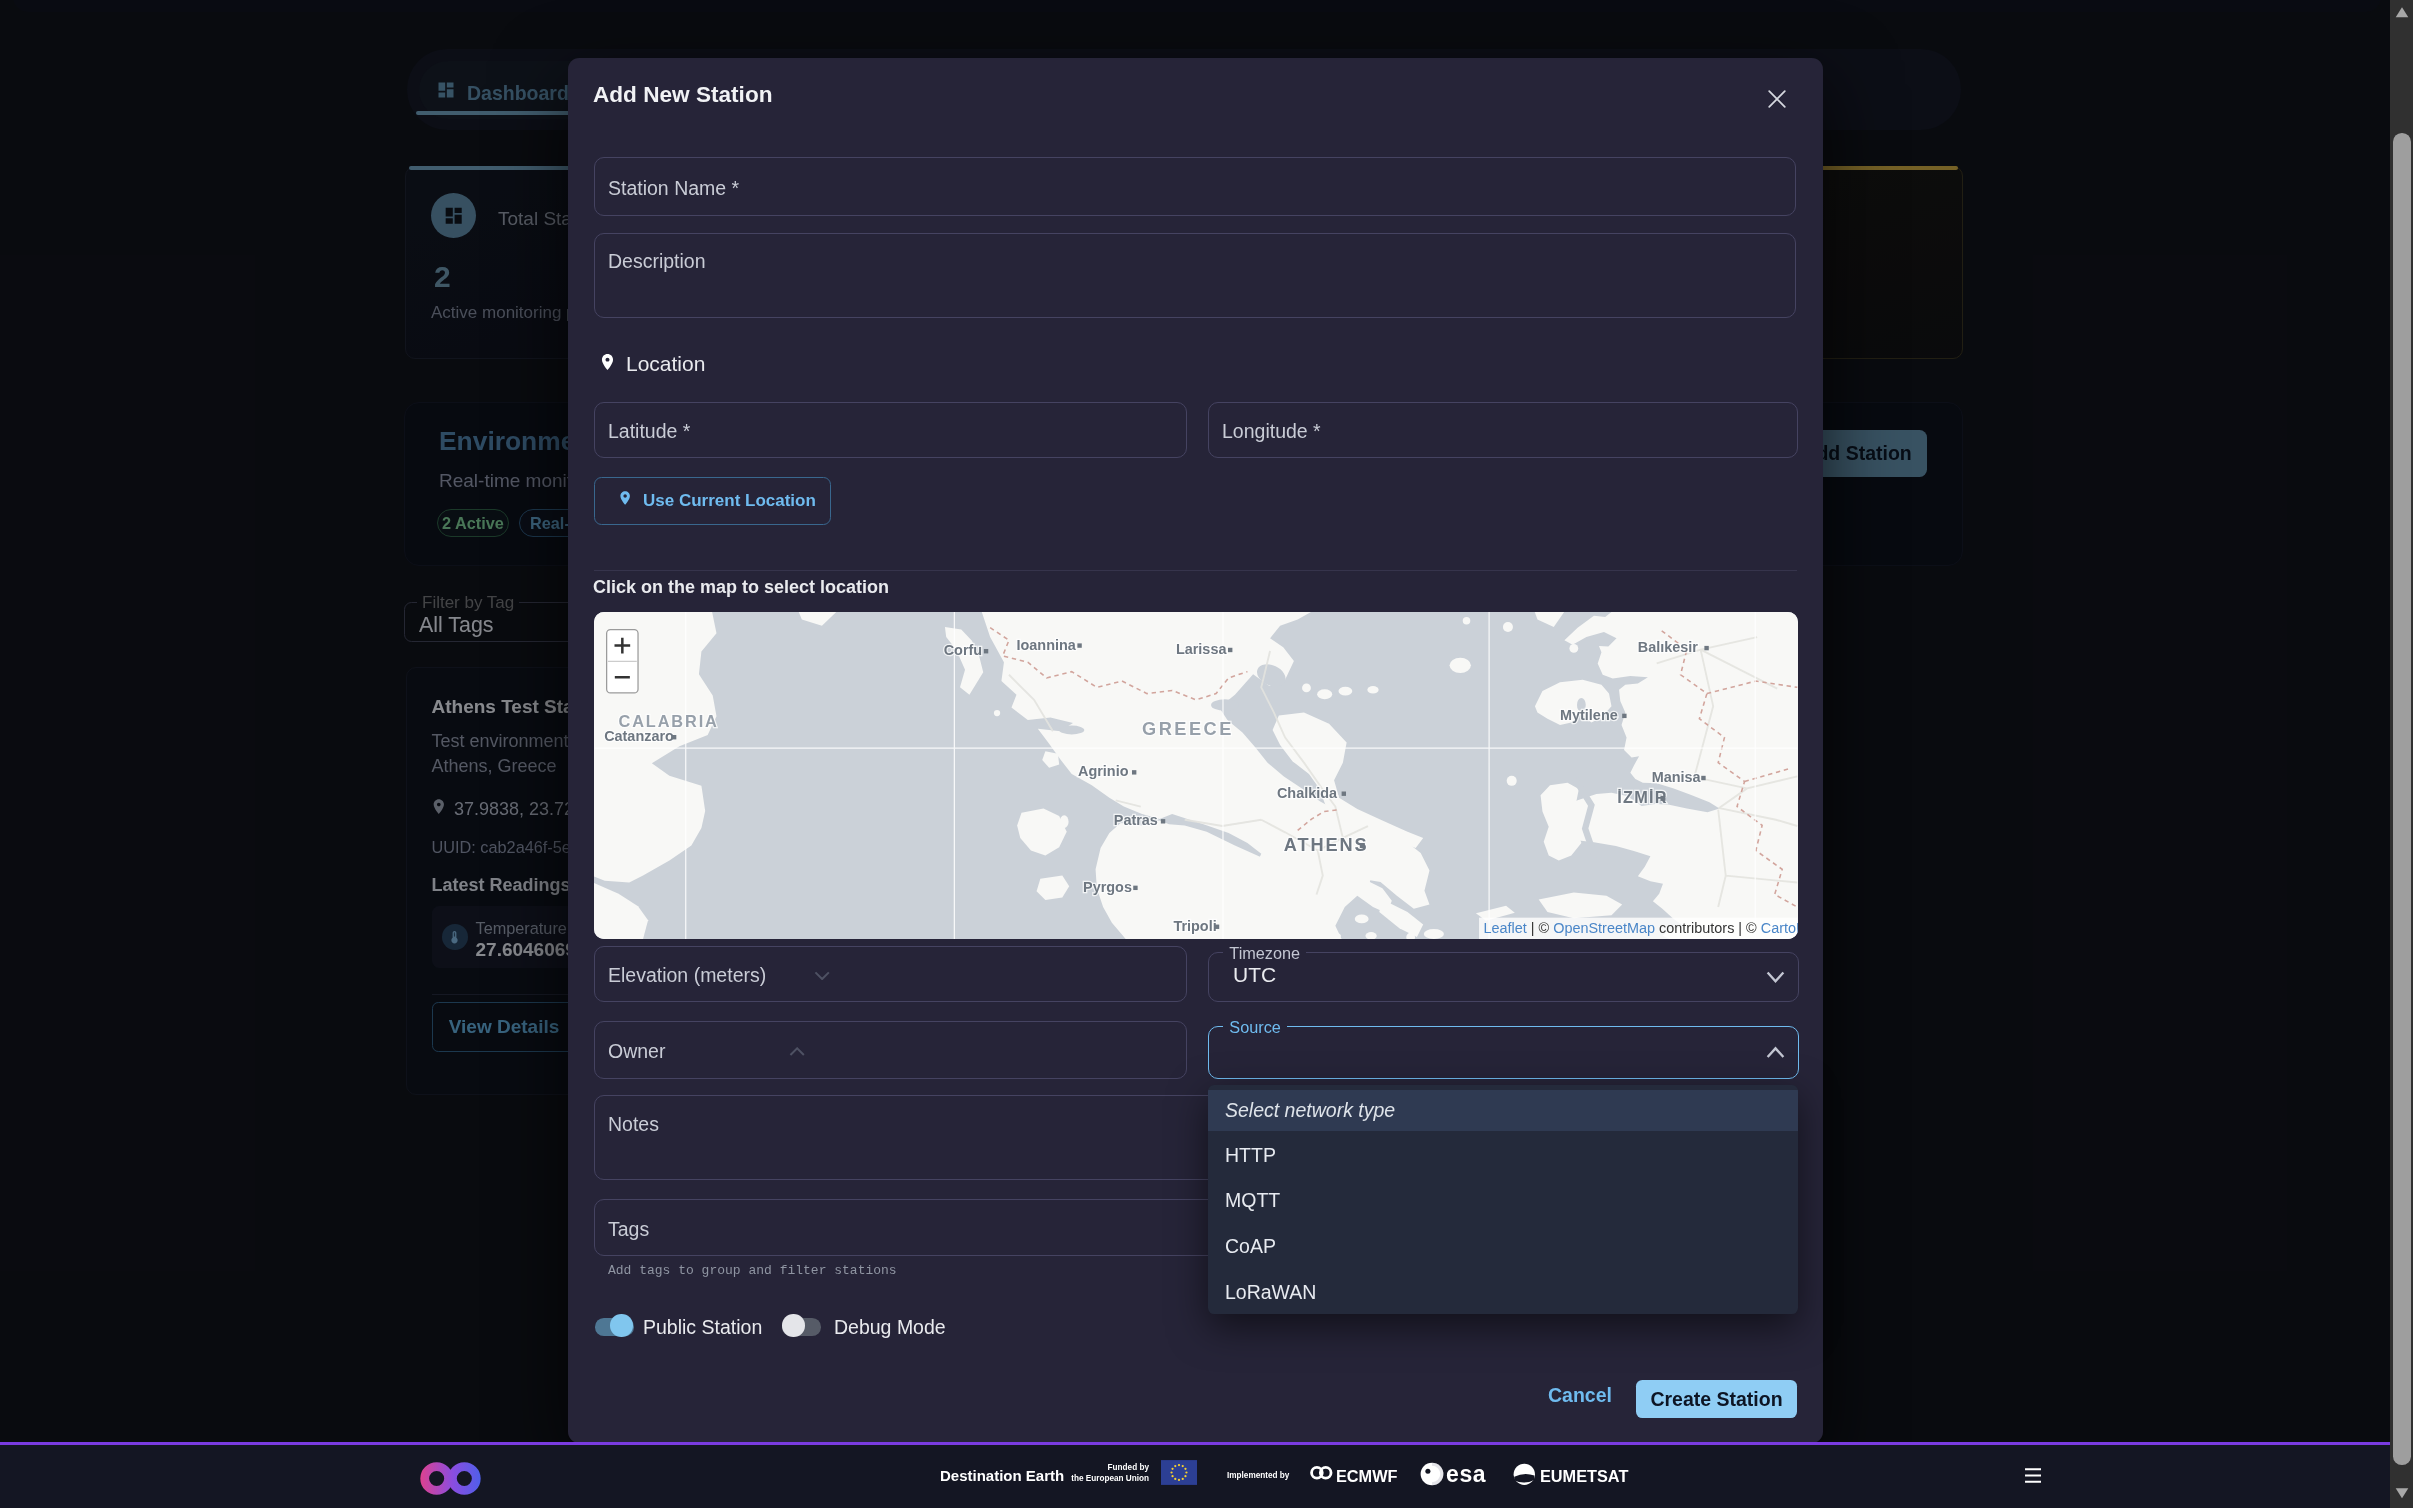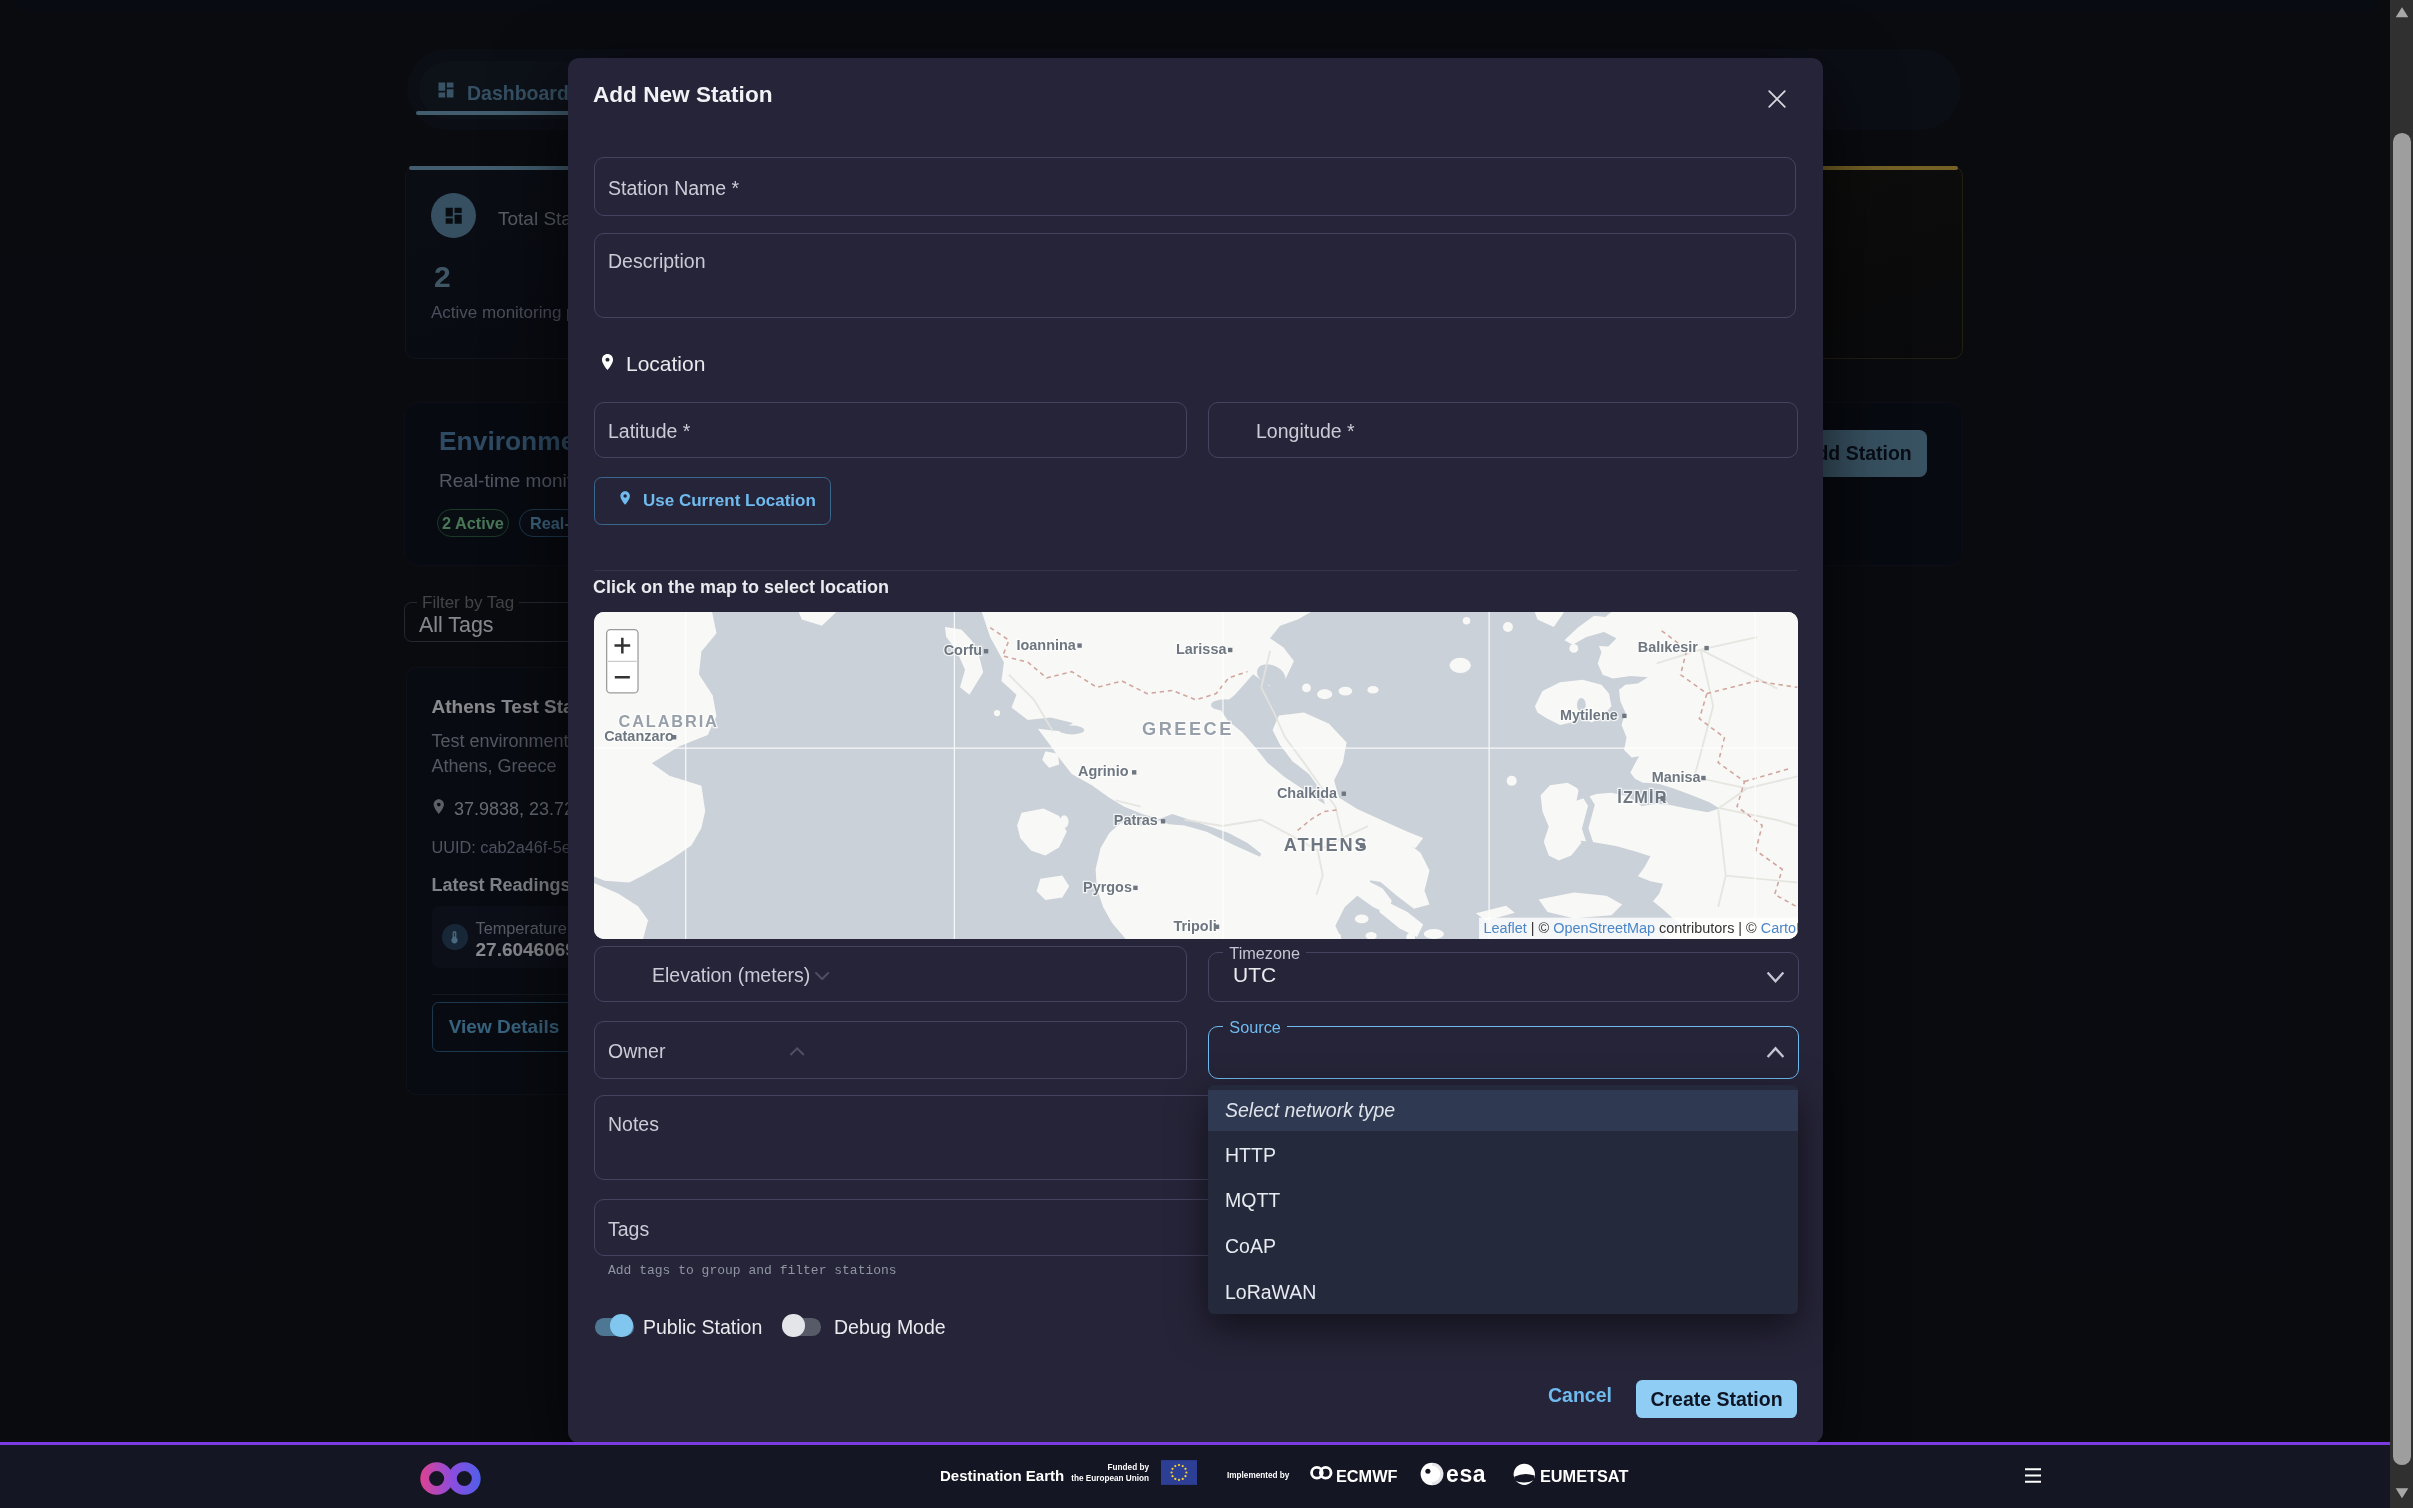--- a/index.html
+++ b/index.html
@@ -56,28 +56,28 @@
 .inp-label { position:absolute; font-size:19.5px; color:#c9ccd6; }
 #i-name { left:26px; top:99px; width:1202px; height:59px; }
 #i-name-l { left:40px; top:119px; }
 #i-desc { left:26px; top:175px; width:1202px; height:85px; }
 #i-desc-l { left:40px; top:192px; }
 #loc-pin { left:30px; top:292px; }
 #loc-label { left:58px; top:294px; font-size:21px; color:#e9eaee; }
 #i-lat { left:26px; top:344px; width:593px; height:56px; }
 #i-lat-l { left:40px; top:362px; }
 #i-lon { left:640px; top:344px; width:590px; height:56px; }
-#i-lon-l { left:688px; top:362px; }
+#i-lon-l { left:654px; top:362px; }
 #btn-loc { left:26px; top:419px; width:237px; height:48px; border:1.3px solid #39678e; border-radius:7.5px; }
 #btn-loc-t { left:75px; top:433px; font-size:17px; font-weight:bold; color:#6fbbef; }
 #m-divider { left:26px; top:512px; width:1203px; height:0.6px; background:#36344c; }
 #m-clicktext { left:25px; top:519px; font-size:18px; font-weight:bold; color:#e9eaee; }
 #map { left:26px; top:554px; width:1204px; height:327px; border-radius:10px; overflow:hidden; background:#cdd2d9; }
 #i-elev { left:26px; top:888px; width:593px; height:56px; }
-#i-elev-l { left:40px; top:906px;margin-left:44px; }
+#i-elev-l { left:40px; top:906px; }
 #fs-tz { left:640px; top:894px; width:591px; height:50px; }
 #fs-tz-leg { left:655px; top:886px; font-size:16.3px; color:#c3c6d2; background:#262438; padding:0 6.3px; }
 #tz-val { left:665px; top:905px; font-size:21px; color:#e9eaee; }
 #i-owner { left:26px; top:963px; width:593px; height:58px; }
 #i-owner-l { left:40px; top:982px; }
 #fs-src { left:640px; top:968px; width:591px; height:53px; border-width:1.3px; border-color:#6fbbef; }
 #fs-src-leg { left:655px; top:960px; font-size:16.3px; color:#6fbbef; background:#262438; padding:0 6.3px; }
 #i-notes { left:26px; top:1037px; width:1203px; height:85px; }
 #i-notes-l { left:40px; top:1055px; }
 #i-tags { left:26px; top:1141px; width:1203px; height:57px; }

